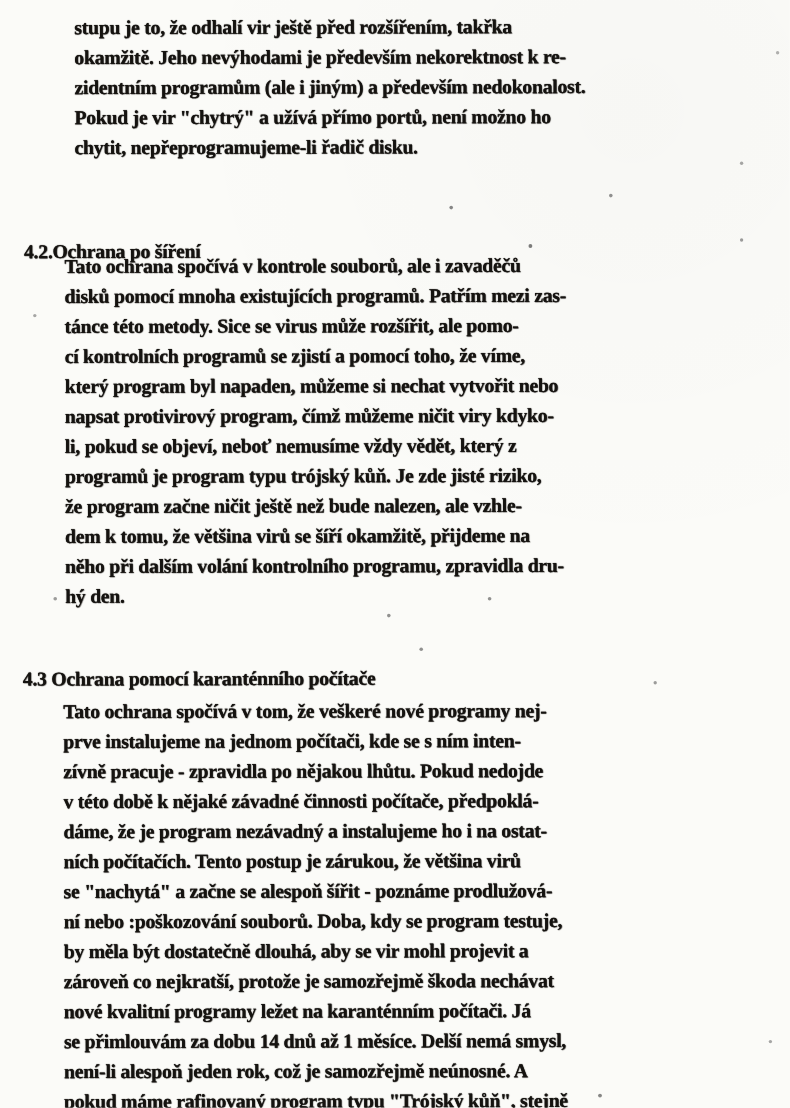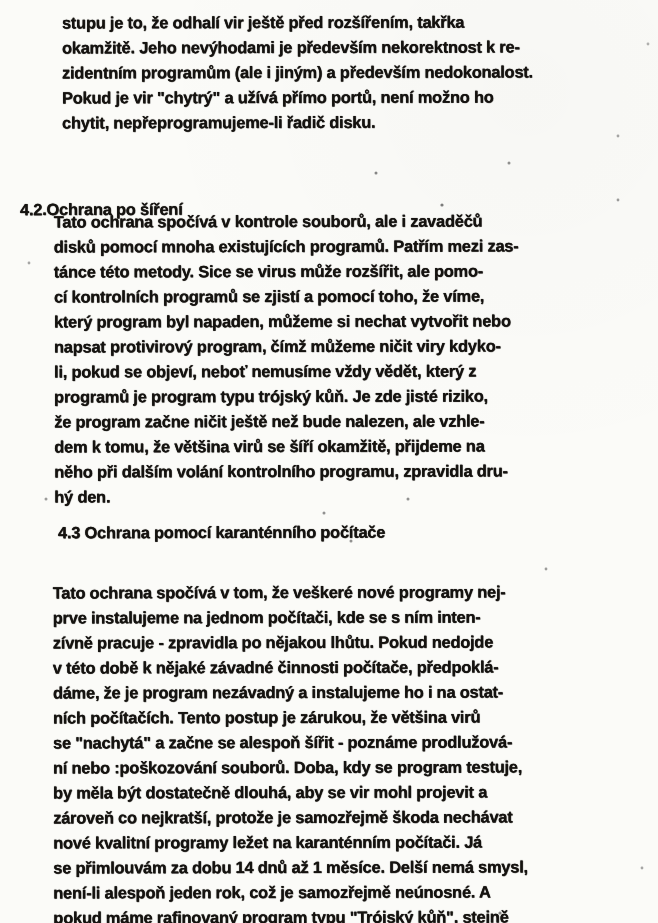--- a/index.html
+++ b/index.html
@@ -9,42 +9,42 @@
   body {
     width: 658px;
     height: 923px;
     overflow: hidden;
     background: #fbfbf8;
   }
   .page {
     position: relative;
     width: 658px;
     height: 923px;
-    font-family: Liberation Sans, sans-serif;
+    font-family: Liberation Serif, serif;
     font-weight: 700;
     font-size: 16.4px;
     line-height: 25px;
     color: #151310;
     background:
       radial-gradient(circle at 80% 10%, rgba(0,0,0,0.015), transparent 40%),
       #fbfbf8;
   }
   .para {
     position: absolute;
     white-space: pre-line;
     letter-spacing: -0.2px;
     text-shadow:
       0 0 0.8px rgba(15,12,8,0.95),
       0.5px 0.4px 0.6px rgba(15,12,8,0.45);
     transform: rotate(-0.12deg);
   }
   .intro-para   { top: 10px;  left: 62px; }
   .heading-42   { top: 197px; left: 20px; }
   .body-42      { top: 209px; left: 54px; }
-  .heading-43   { top: 520px; left: 19px; margin-left: 39px; }
+  .heading-43   { top: 553px; left: 19px; }
   .body-43      { top: 580px; left: 53px; }
 
   
   .noise {
     position: absolute;
     top: 0; left: 0;
     width: 2px; height: 2px;
     border-radius: 50%;
     background: transparent;
     box-shadow:

